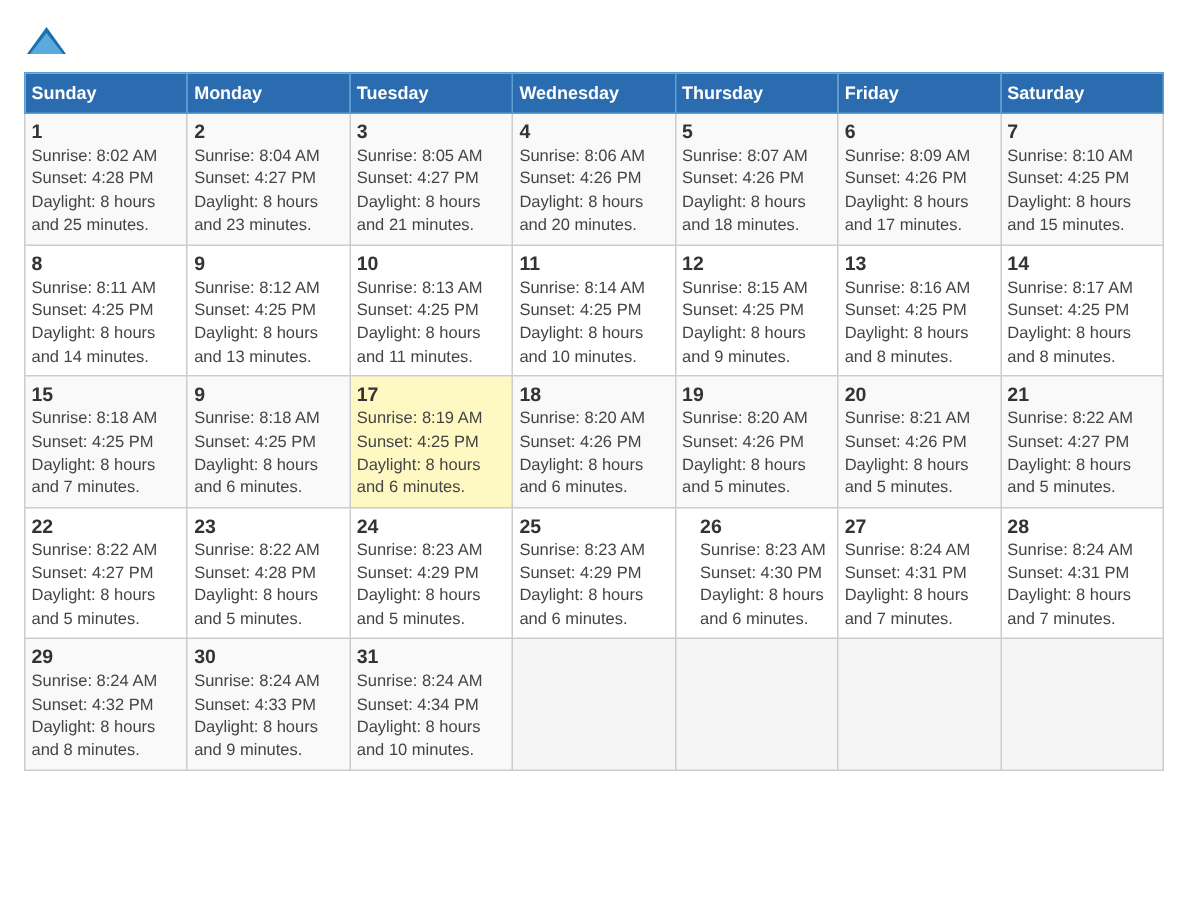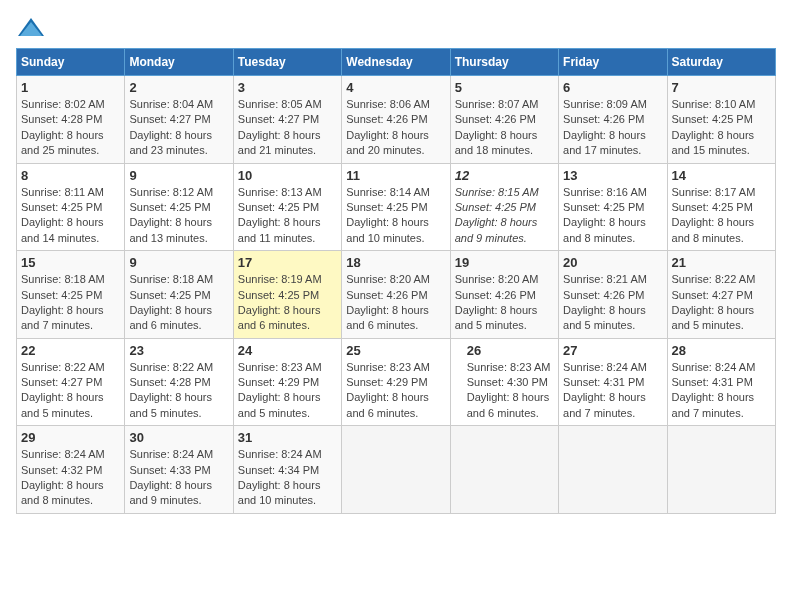--- a/index.html
+++ b/index.html
@@ -169,21 +169,21 @@
         <span class="day-info">Sunrise: 8:12 AM<br>Sunset: 4:25 PM<br>Daylight: 8 hours and 13 minutes.</span>
       </td>
         <td style="background: rgb(255, 255, 255);">
         <span class="day-num">10</span>
         <span class="day-info">Sunrise: 8:13 AM<br>Sunset: 4:25 PM<br>Daylight: 8 hours and 11 minutes.</span>
       </td>
         <td style="background: rgb(255, 255, 255);">
         <span class="day-num">11</span>
         <span class="day-info">Sunrise: 8:14 AM<br>Sunset: 4:25 PM<br>Daylight: 8 hours and 10 minutes.</span>
       </td>
-        <td style="background: rgb(255, 255, 255); font-style: italic;">
+        <td style="background: rgb(255, 255, 255);">
         <span class="day-num">12</span>
         <span class="day-info">Sunrise: 8:15 AM<br>Sunset: 4:25 PM<br>Daylight: 8 hours and 9 minutes.</span>
       </td>
         <td style="background: rgb(255, 255, 255);">
         <span class="day-num">13</span>
         <span class="day-info">Sunrise: 8:16 AM<br>Sunset: 4:25 PM<br>Daylight: 8 hours and 8 minutes.</span>
       </td>
         <td style="background: rgb(255, 255, 255);">
         <span class="day-num">14</span>
         <span class="day-info">Sunrise: 8:17 AM<br>Sunset: 4:25 PM<br>Daylight: 8 hours and 8 minutes.</span>

